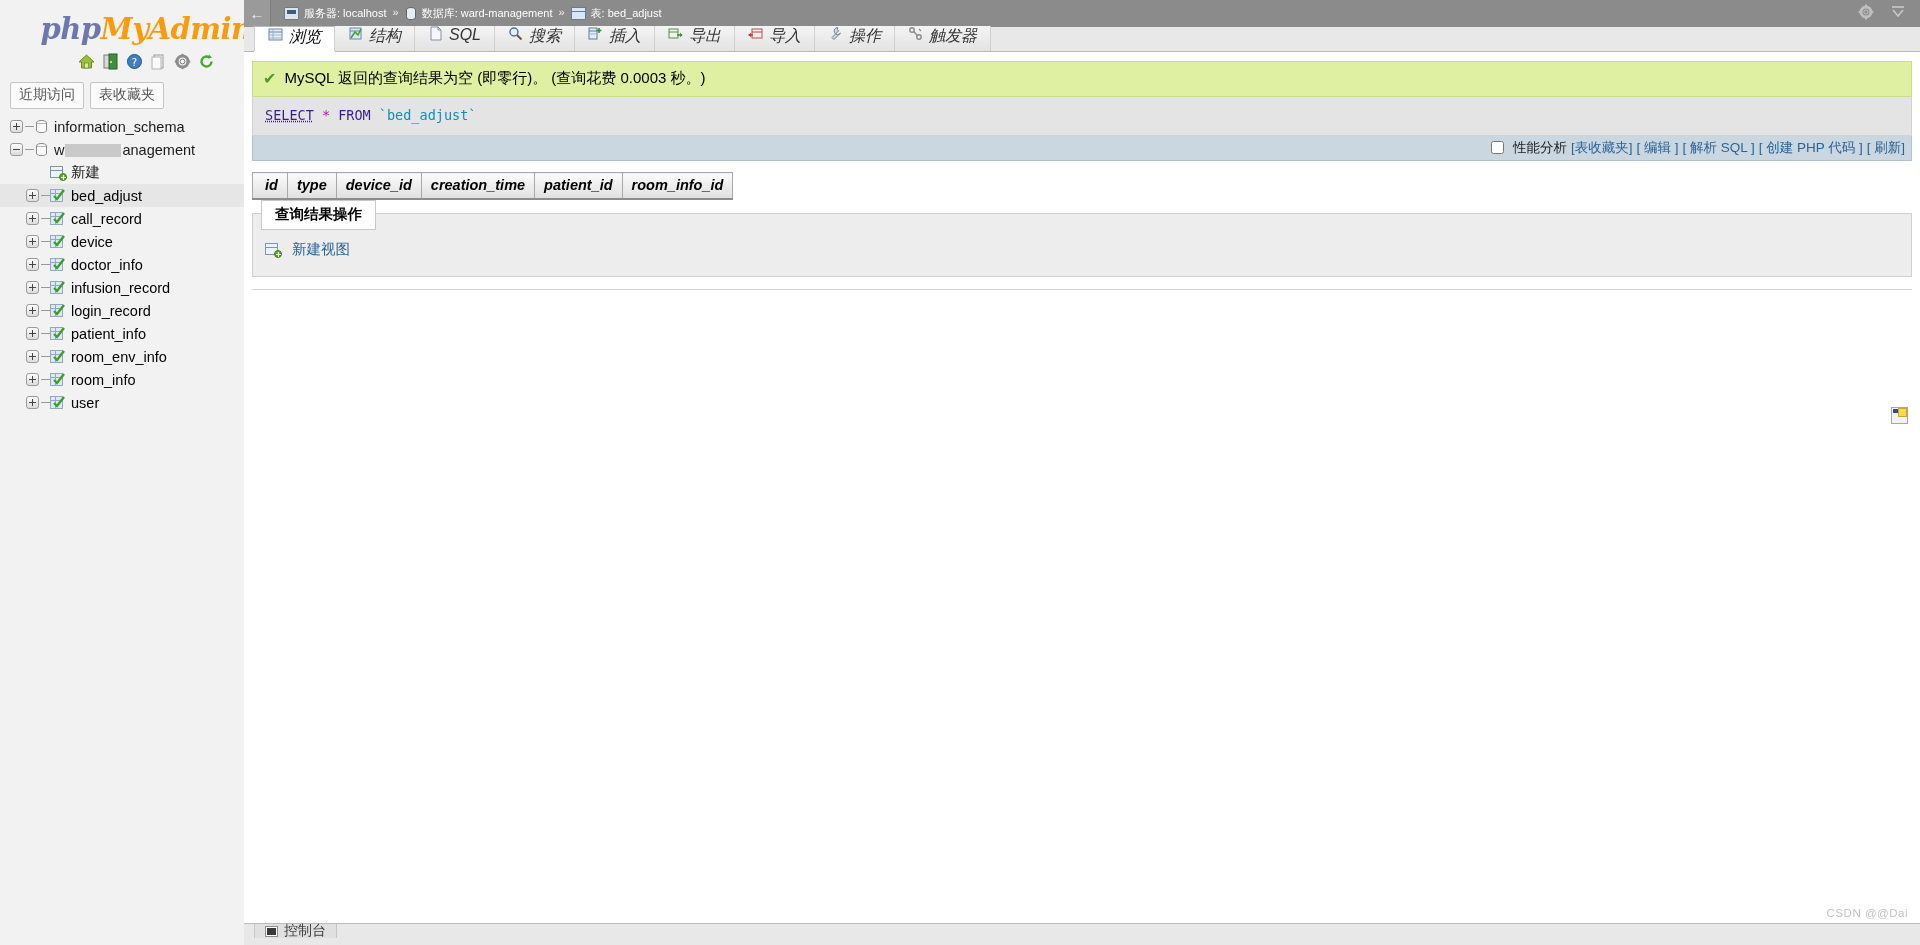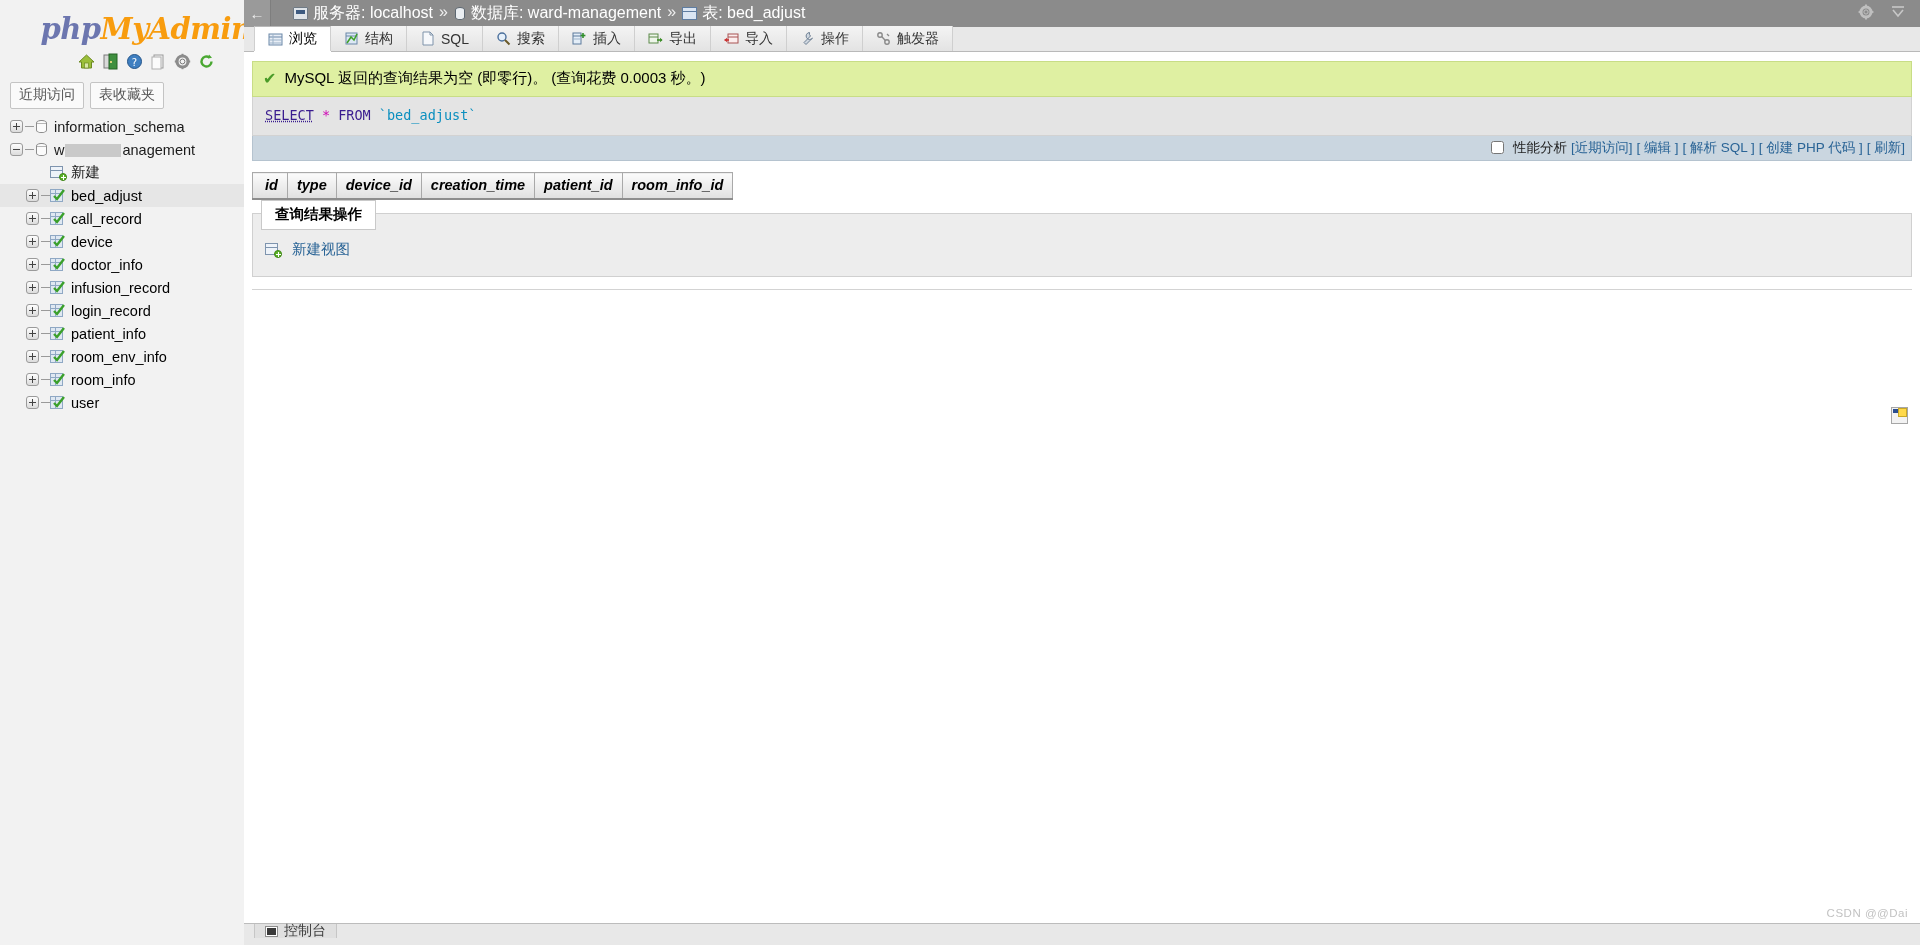--- a/index.html
+++ b/index.html
@@ -189,22 +189,22 @@
   #back-btn {
     width: 27px; height: 27px;
     background: #9a9a9a;
     border-right: 1px solid #7e7e7e;
     display: flex; align-items: center; justify-content: center;
     color: #efefef; font-size: 15px; line-height: 1;
     cursor: pointer;
   }
   .crumb {
     display: flex; 
-    font-size: 16px;
-    margin-left: 22px;
+    font-size: 11px;
+    margin-left: 13px;
     white-space: nowrap;
   }
   .crumb .seg { display: inline-flex; align-items: center; cursor: pointer; }
   .crumb .sep { margin: 0 6px; color: #efefef; }
   .crumb-ico { width: 15px; height: 13px; margin-right: 5px; position: relative; display:inline-block; }
   .ci-server { background: #dfe4e9; border: 1px solid #6f7a85; border-radius: 1px; }
   .ci-server:after {
     content:""; position:absolute; left:2px; top:2px; right:2px; height:4px; background:#3d5a80;
   }
   .ci-db { width: 12px; }
@@ -226,31 +226,32 @@
   
   #tabbar {
     position: relative;
     height: 25px;
     background: #e8e8e8;
     border-bottom: 1px solid #b9b9b9;
     display: flex; align-items: flex-end;
     padding-left: 10px;
   }
   .tab {
-    display: flex; align-items: center; gap: 6px;
+    display: flex; align-items: flex-start; gap: 6px;
     height: 25px;
     padding: 0 13px;
-    font-size: 14px;
+    font-size: 16px;
     color: #333;
     border-left: 1px solid #cfcfcf;
     border-right: 1px solid #cfcfcf;
     margin-right: -1px;
     cursor: pointer;
     background: linear-gradient(#f4f4f4, #e3e3e3);
     white-space: nowrap;
+    font-style: italic;
   }
   .tab.active {
     background: #fff;
     border-top: 1px solid #b9b9b9;
     color: #000;
     font-weight: normal;
     position: relative; z-index: 2;
     box-shadow: 0 1px 0 #fff;
   }
   .tab-ico { width: 15px; height: 15px; flex: 0 0 15px; position: relative; }
@@ -768,21 +769,21 @@
         <span class="star">*</span>
         <span class="kw2">FROM</span>
         <span class="ident">`bed_adjust`</span>
       </div>
 
       <div class="linkbar">
         <label>
           <input type="checkbox" style="">
           <span>性能分析</span>
         </label>
-        <a>[近期访问]</a>
+        <a>[表收藏夹]</a>
         <a>[ 编辑 ]</a>
         <a>[ 解析 SQL ]</a>
         <a>[ 创建 PHP 代码 ]</a>
         <a>[ 刷新]</a>
       </div>
 
       <div class="res-wrap">
         <table class="results">
           <thead>
               <tr id="res-head">

